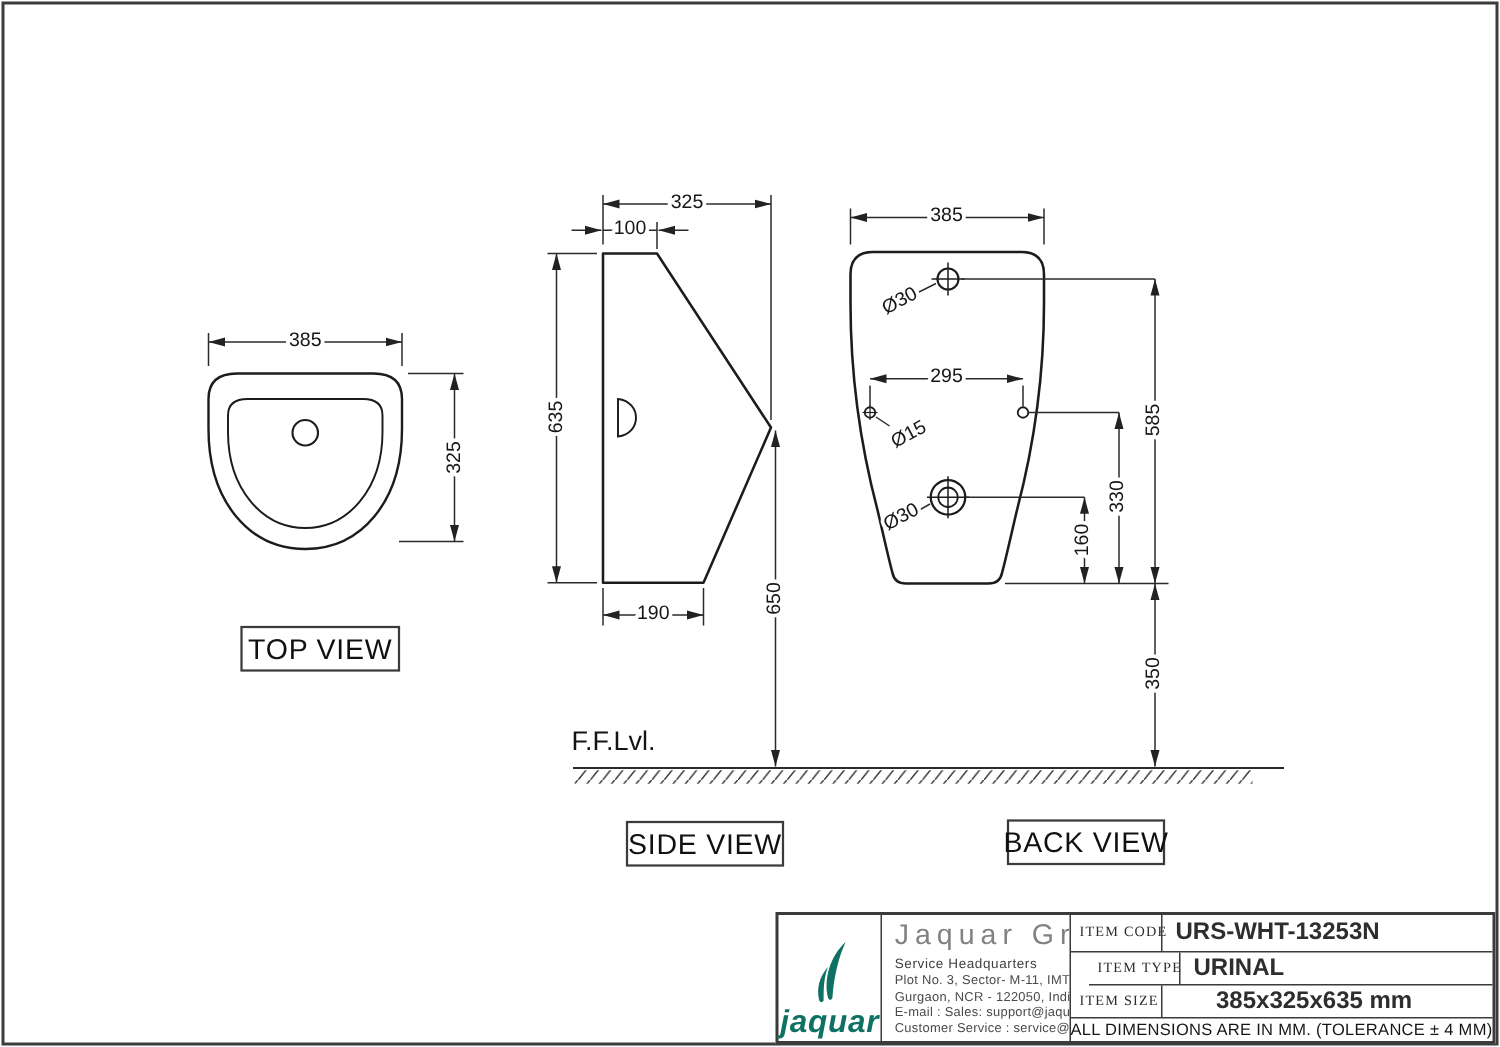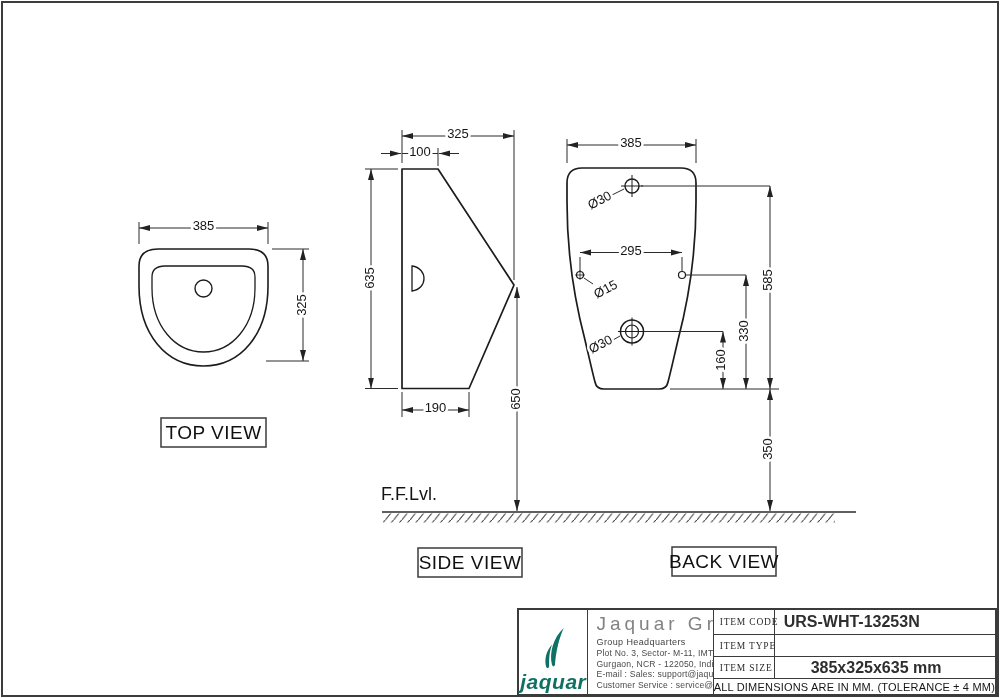--- a/index.html
+++ b/index.html
@@ -18,21 +18,21 @@
       flex-direction:column;align-items:center;justify-content:center;padding-top:16px;}
   .tb-wordmark{font-size:21px;font-weight:700;font-style:italic;color:#0e7163;
       letter-spacing:.5px;margin-top:1px;}
   .tb-mid{width:155px;border-right:1.5px solid #3b3b3b;box-sizing:border-box;
       padding:3px 6px 0 8px;overflow:hidden;}
   .tb-company{font-size:19px;color:#828282;letter-spacing:4px;white-space:nowrap;margin-bottom:2px;}
   .tb-hq{font-size:9px;color:#3f3f3f;letter-spacing:.4px;line-height:11px;white-space:nowrap;}
   .tb-line{font-size:8.6px;color:#4a4a4a;letter-spacing:.2px;line-height:10.6px;white-space:nowrap;}
   .tb-right{flex:1;display:flex;flex-direction:column;}
   .tb-row{display:flex;border-bottom:1.2px solid #3b3b3b;align-items:center;}
-  .tb-row.r1{height:24px;} .tb-row.r2{height:21px;} .tb-row.r3{height:21px;gap:27px;}
+  .tb-row.r1{height:24px;} .tb-row.r2{height:21px;margin-left:12px;} .tb-row.r3{height:21px;gap:27px;}
   .tb-label{width:54px;align-self:stretch;display:flex;align-items:center;padding-left:6px;
       border-right:1.2px solid #3b3b3b;font-family:"Liberation Serif",serif;font-size:9.5px;
       letter-spacing:.8px;color:#2c2c2c;white-space:nowrap;}
   .tb-value{flex:1;padding-left:9px;font-size:16px;font-weight:700;color:#2e2e2e;white-space:nowrap;}
   .tb-note{flex:1;display:flex;align-items:center;justify-content:center;font-size:11px;
       color:#161616;letter-spacing:.2px;white-space:nowrap;}
 </style>
 </head>
 <body>
 
@@ -157,33 +157,34 @@
   <div class="tb">
     <div class="tb-logo">
       <svg width="34" height="44" viewBox="0 0 34 44">
         <path d="M16 40 C13 28 17 12 28 2 C23 13 20 26 19 40 C18 42 17 42 16 40 Z" fill="#0e7163"></path>
         <path d="M10 42 C8 34 10 26 16 19 C13 27 13 34 13 42 C12 43.5 11 43.5 10 42 Z" fill="#0e7163"></path>
       </svg>
       <div class="tb-wordmark">jaquar</div>
     </div>
     <div class="tb-mid">
       <div class="tb-company">Jaquar Group</div>
-      <div class="tb-hq">Group Headquarters</div>
+      <div class="tb-hq">Service Headquarters</div>
       <div class="tb-line">Plot No. 3, Sector- M-11, IMT Manesar</div>
       <div class="tb-line">Gurgaon, NCR - 122050, India</div>
       <div class="tb-line">E-mail : Sales: support@jaquar.com</div>
       <div class="tb-line">Customer Service : service@jaquar.com</div>
     </div>
     <div class="tb-right">
       <div class="tb-row r1">
         <div class="tb-label">ITEM CODE</div>
         <div class="tb-value">URS-WHT-13253N</div>
       </div>
       <div class="tb-row r2">
         <div class="tb-label">ITEM TYPE</div>
+        <div class="tb-value">URINAL</div>
       </div>
       <div class="tb-row r3">
         <div class="tb-label">ITEM SIZE</div>
         <div class="tb-value">385x325x635 mm</div>
       </div>
       <div class="tb-note">ALL DIMENSIONS ARE IN MM. (TOLERANCE ± 4 MM)</div>
     </div>
   </div>
 </div>
 

